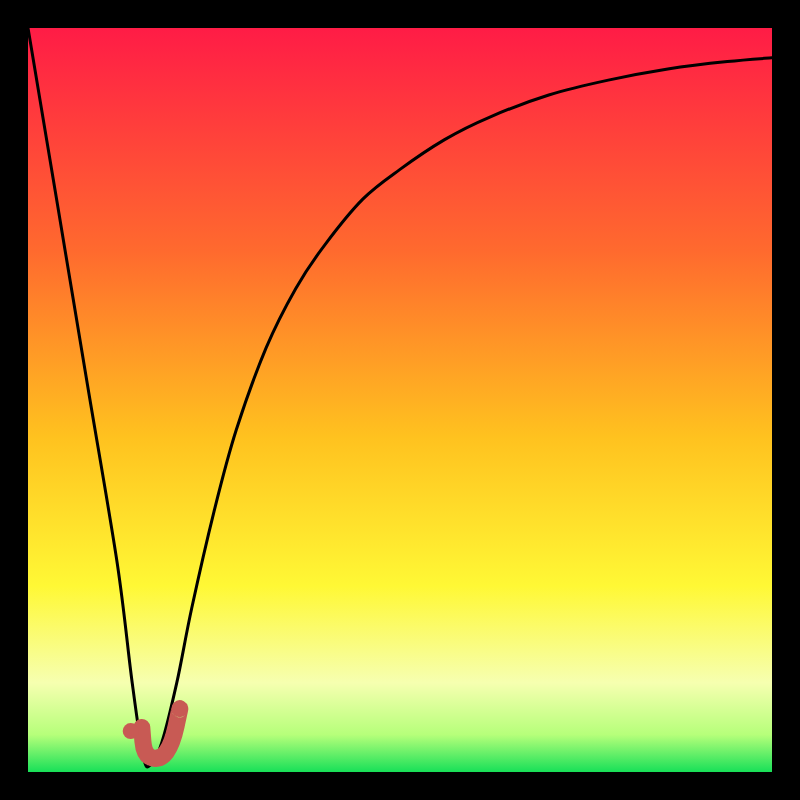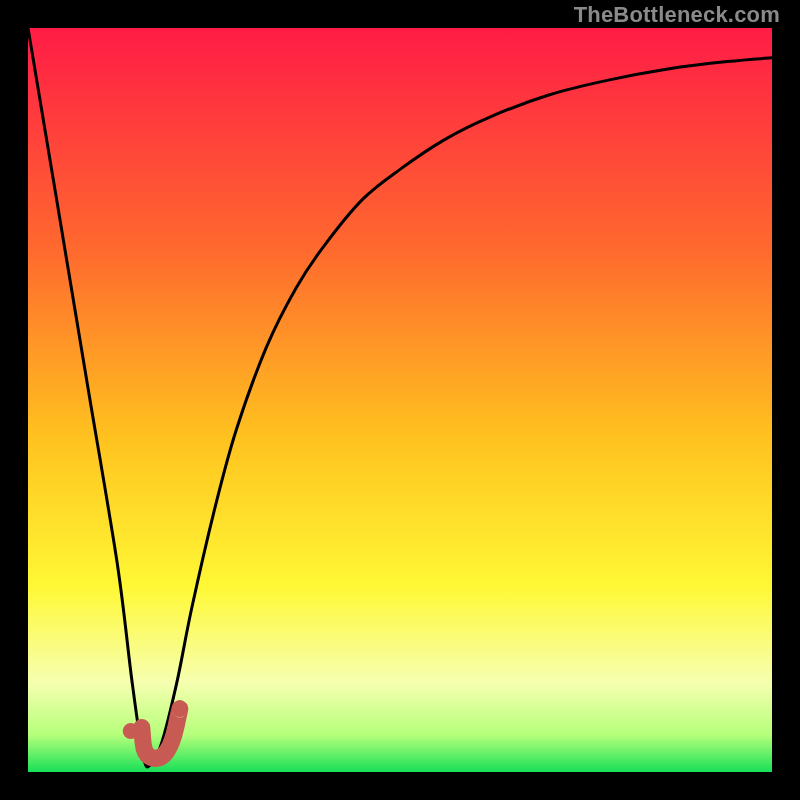--- a/index.html
+++ b/index.html
@@ -34,21 +34,20 @@
     top: 28px;
     width: 744px;
     height: 744px;
     display: block;
   }
 </style>
 </head>
 <body>
 <div class="frame">
 
-  <div class="watermark">TheBottleneck.com</div>
 
   <svg class="plot" viewBox="0 0 744 744" preserveAspectRatio="none">
     <defs>
       <linearGradient id="bg-grad" x1="0" y1="0" x2="0" y2="1">
         <stop id="g0" offset="0%" stop-color="#ff1c46"></stop>
         <stop id="g1" offset="30%" stop-color="#ff6a2e"></stop>
         <stop id="g2" offset="55.00000000000001%" stop-color="#ffc21f"></stop>
         <stop id="g3" offset="75%" stop-color="#fff835"></stop>
         <stop id="g4" offset="88%" stop-color="#f6ffb0"></stop>
         <stop id="g5" offset="95%" stop-color="#b6ff7a"></stop>

